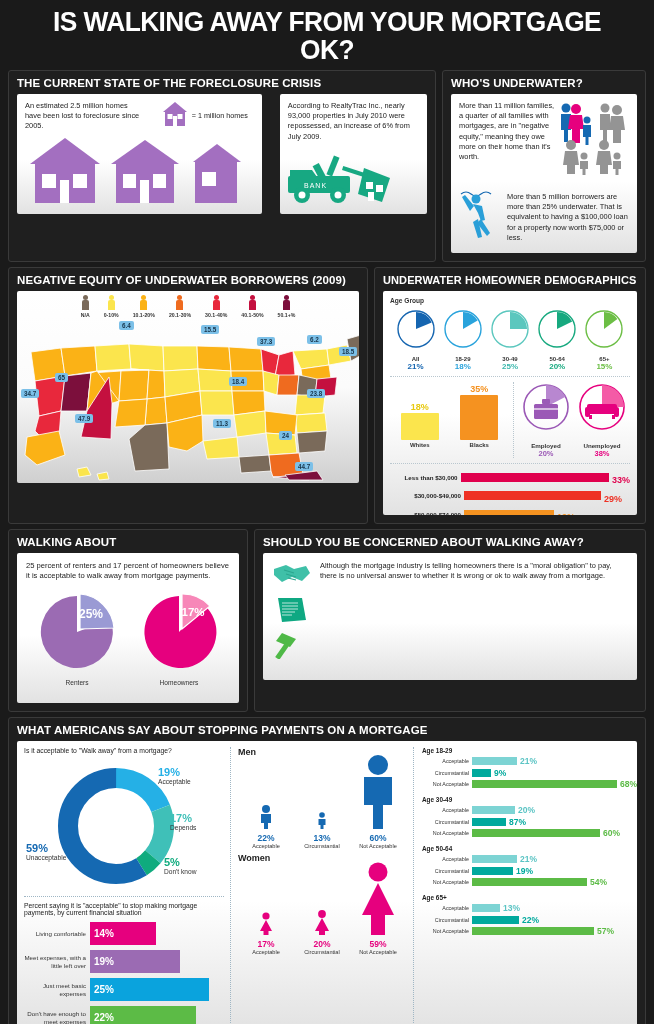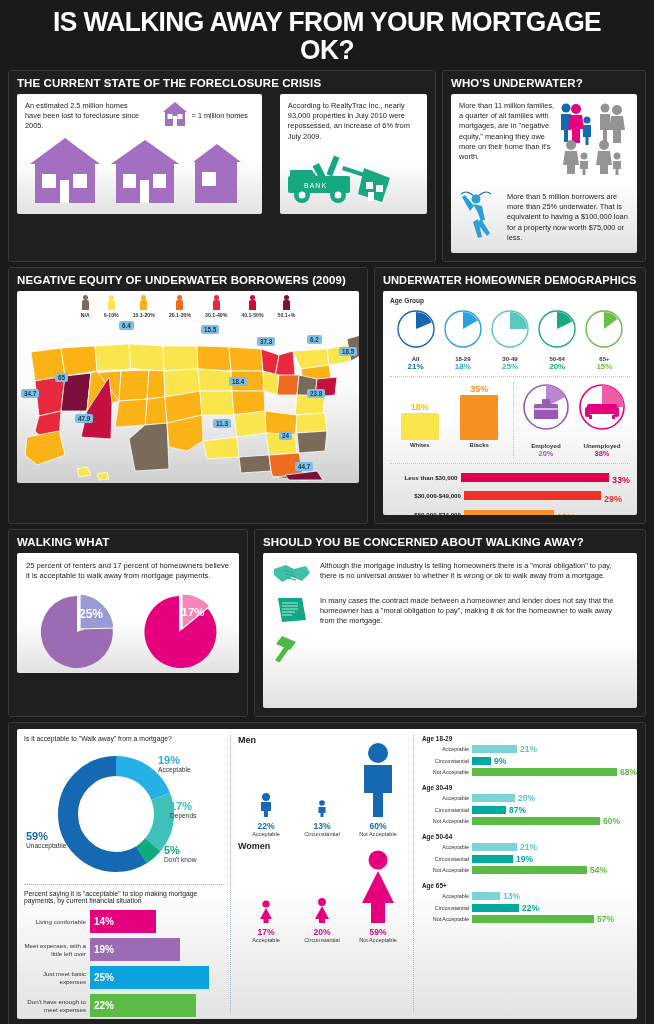--- a/index.html
+++ b/index.html
@@ -74,26 +74,26 @@
 
   .inc-row { display:flex; align-items:center; margin-bottom:2.5px; }
   .inc-label { width:74px; text-align:right; font-size:6.2px; color:#222; padding-right:3px; font-weight:bold;}
   .inc-bar { height:9px; border-radius:0; }
   .inc-pct { font-size:9px; font-weight:bold; margin-left:3px;margin-top:6px; }
 
   
   .row3 { display:flex; gap:6px; margin-top:5px; }
   .r3-left { width:240px; }
   .r3-right { width:392px; }
-  .wa-card { height:120px; padding:8px 9px; }
+  .wa-card { height:150px; padding:8px 9px; }
   .pies { display:flex; justify-content:space-around; margin-top:10px; }
   .pie-item { text-align:center; }
   .pie-name { font-size:6.6px; color:#333; margin-top:3px; }
 
-  .concern-card { height:155px; padding:8px 9px; }
+  .concern-card { height:127px; padding:8px 9px; }
   .c-row { display:flex; gap:8px; margin-bottom:7px; align-items:flex-start; }
   .c-icon { width:40px; flex-shrink:0; height:28px; }
 
   
   .row4 { margin-top:5px; }
   .bottom-card { height:290px; display:flex; padding:6px 7px; }
   .bc-col1 { width:208px; padding-right:6px; border-right:1px dotted #9fb6c4; }
   .bc-col2 { width:196px; padding:0 7px; border-right:1px dotted #9fb6c4; }
   .bc-col3 { flex:1; padding-left:8px; }
   .q-text { font-size:6.8px; color:#222; margin-bottom:2px; }
@@ -492,21 +492,21 @@
             <div class="inc-bar" style="width:71px;background:#fbe54d"></div>
             <div class="inc-pct" style="color:#e8c90e">15%</div>
           </div>
         </div>
       </div>
     </div>
   </div>
 
   <div class="row3">
     <div class="r3-left panel">
-      <div class="panel-title">WALKING WHAT</div>
+      <div class="panel-title">WALKING ABOUT</div>
       <div class="white-card wa-card">
         <div class="body-text" style="font-size:7.6px;">25 percent of renters and 17 percent of homeowners believe it is acceptable to walk away from mortgage payments.</div>
         <div class="pies">
           <div class="pie-item">
             <svg width="80" height="80" viewBox="0 0 80 80">
               <path d="M40 40 L40 4 A36 36 0 1 0 73.5 27.2 Z" fill="#9b6bb3"></path>
               <path d="M43 37 L43 2 A37 37 0 0 1 77 36 Z" fill="#9a9ad4" stroke="#fff" stroke-width="1.2"></path>
               <text x="54" y="26" font-family="Liberation Sans, sans-serif" font-size="12" font-weight="bold" fill="#fff" text-anchor="middle">25%</text>
             </svg>
             <div class="pie-name">Renters</div>
@@ -535,35 +535,35 @@
           </div>
           <div class="body-text">Although the mortgage industry is telling homeowners there is a "moral obligation" to pay, there is no universal answer to whether it is wrong or ok to walk away from a mortgage.</div>
         </div>
         <div class="c-row">
           <div class="c-icon">
             <svg width="40" height="28" viewBox="0 0 40 28">
               <path d="M6 2 L30 2 L34 24 L10 26 Z" fill="#0fa882"></path>
               <path d="M10 7 h16 M10 10 h16 M10 13 h16 M10 16 h13 M10 19 h10" stroke="#fff" stroke-width="0.9" opacity="0.8"></path>
             </svg>
           </div>
-          <div class="body-text">In many cases the contract made between a homeowner and lender does not say that the homeowner has a "moral obligation to pay", making it ok for the homeowner to walk away from the mortgage.</div>
         </div>
         <div class="c-row">
           <div class="c-icon">
             <svg width="40" height="28" viewBox="0 0 40 28">
               <polygon points="10,2 24,8 18,16 4,10" fill="#4fb947"></polygon>
               <rect x="12" y="12" width="5" height="18" transform="rotate(35 14 14)" fill="#4fb947"></rect>
             </svg>
           </div>
         </div>
       </div>
     </div>
   </div>
 
   <div class="row4 panel">
+    <div class="panel-title">WHAT AMERICANS SAY ABOUT STOPPING PAYMENTS ON A MORTGAGE</div>
     <div class="white-card bottom-card">
 
       <div class="bc-col1">
         <div class="q-text">Is it acceptable to "Walk away" from a mortgage?</div>
         <div style="position:relative;height:140px;">
           <svg width="200" height="140" viewBox="0 0 200 140">
             <g transform="translate(92,70)">
               <circle r="48" fill="none" stroke="#25b0e6" stroke-width="20" stroke-dasharray="57.3 244.3" transform="rotate(-90)"></circle>
               <circle r="48" fill="none" stroke="#3fc0b8" stroke-width="20" stroke-dasharray="51.3 250.3" stroke-dashoffset="-57.3" transform="rotate(-90)"></circle>
               <circle r="48" fill="none" stroke="#0fab7e" stroke-width="20" stroke-dasharray="15.1 286.5" stroke-dashoffset="-108.6" transform="rotate(-90)"></circle>

